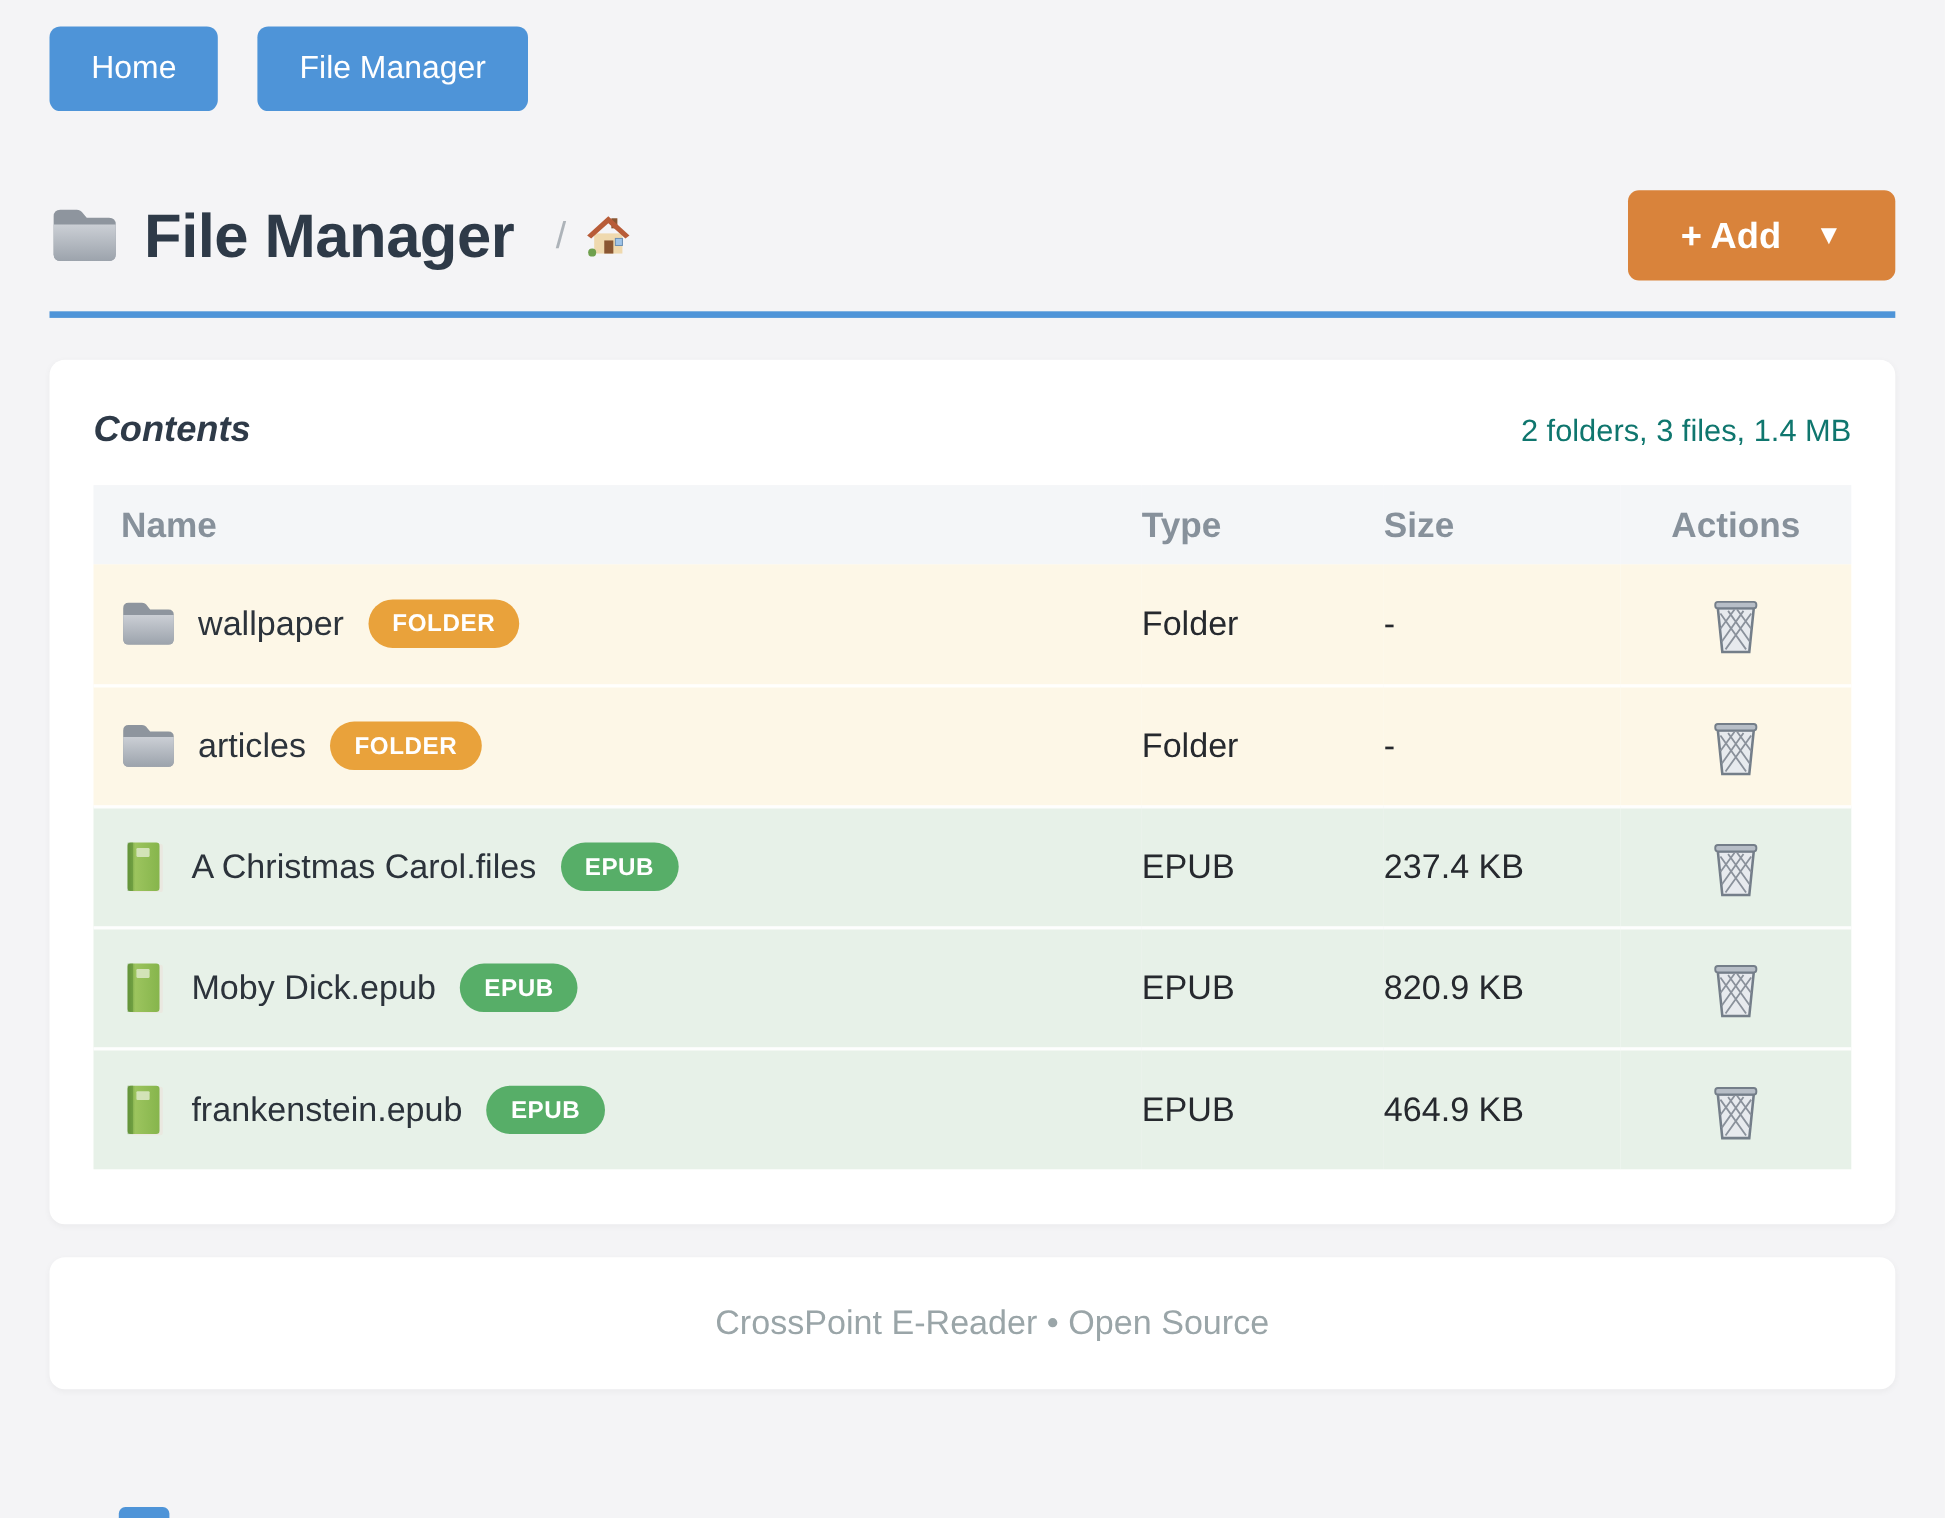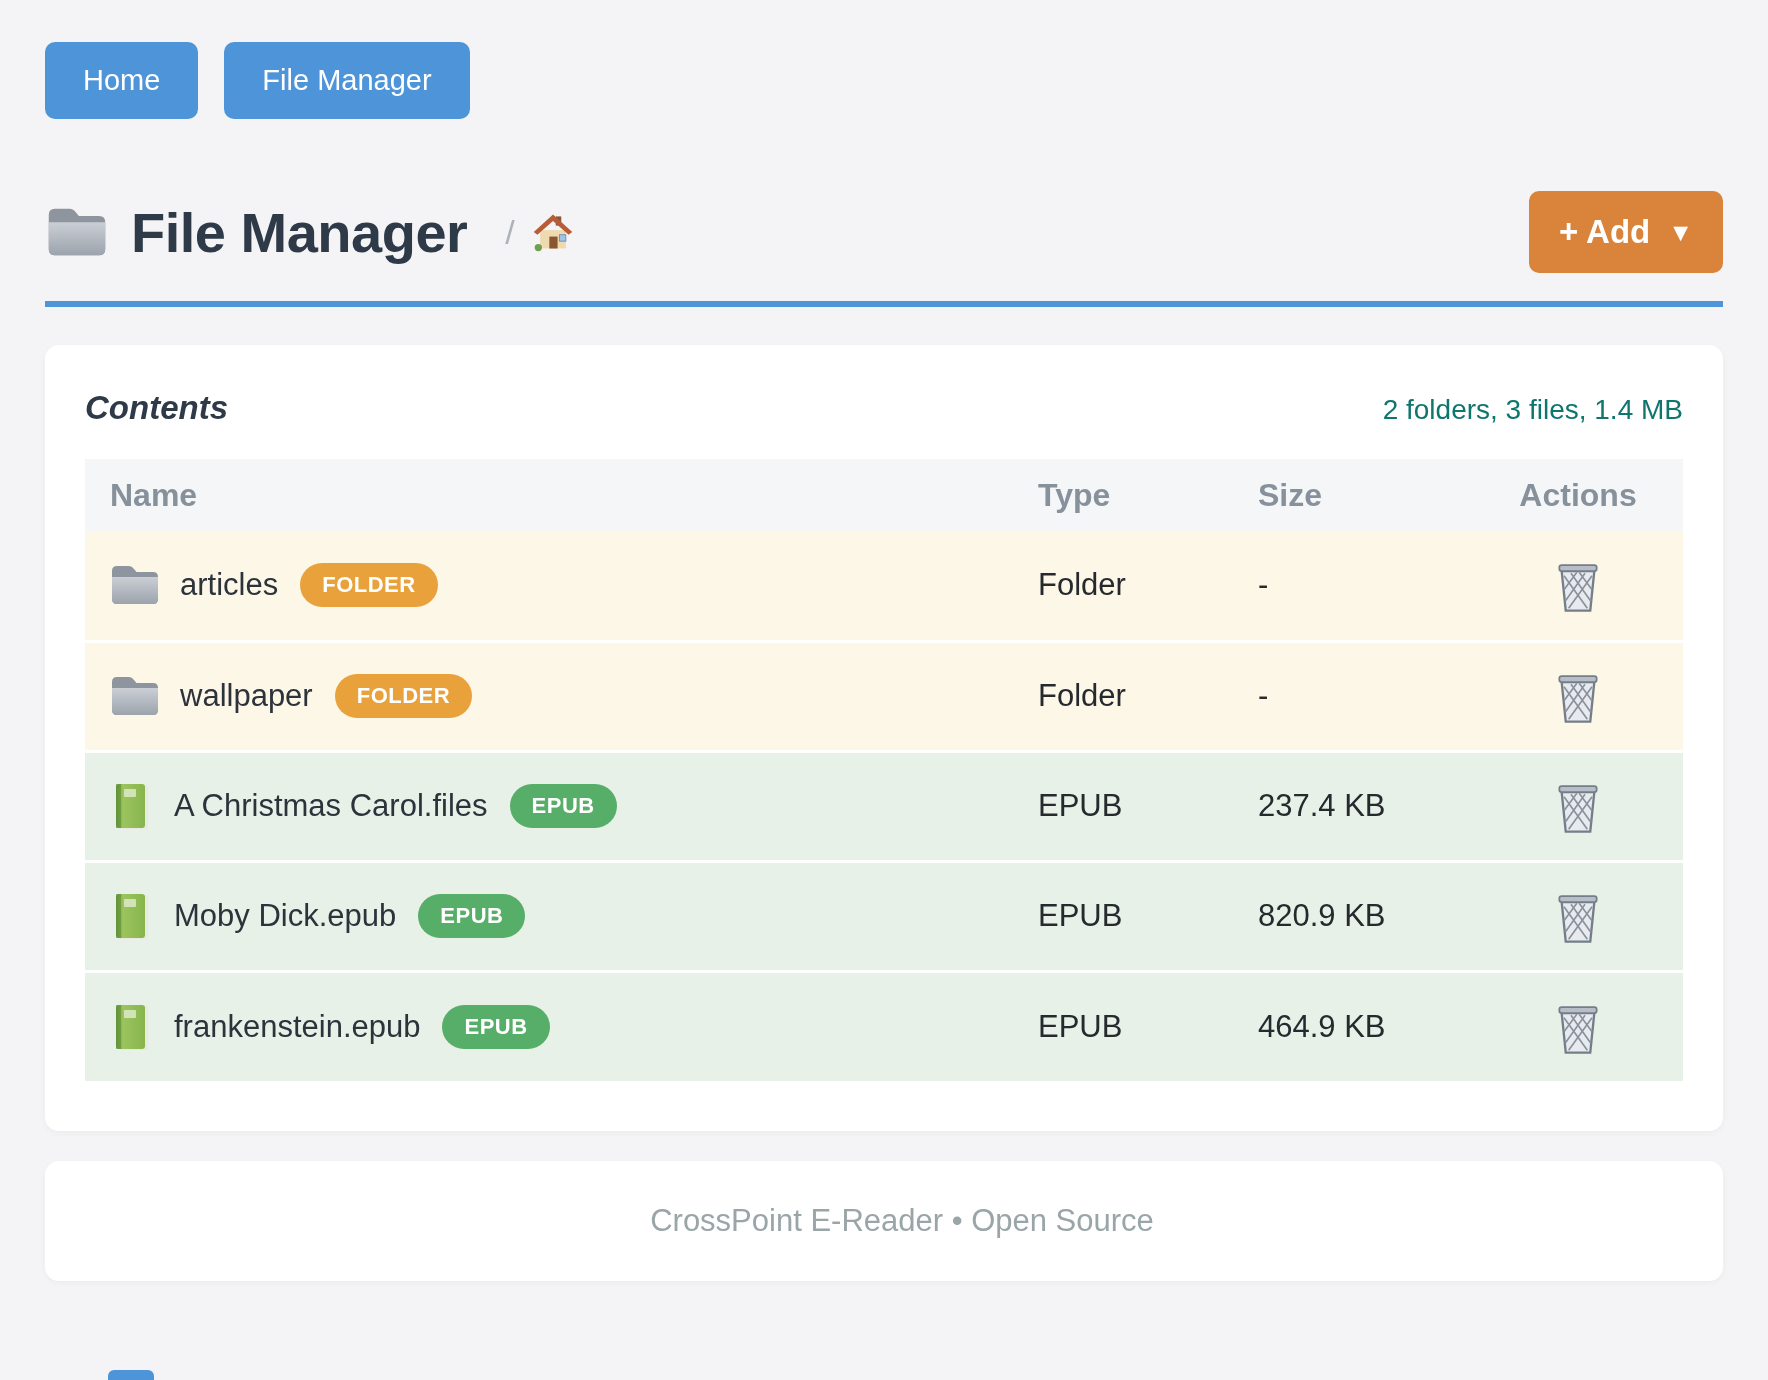--- a/index.html
+++ b/index.html
@@ -6,41 +6,41 @@
   html, body {
     width: 1768px; height: 1380px;
     font-family: "Liberation Sans", "DejaVu Sans", sans-serif;
     background: #F4F4F6;
     overflow: hidden;
   }
   body { position: relative; }
   .page { padding: 0 45px; }
 
   
-  .nav { padding-top: 42px; display: flex; gap: 26px; align-items: center; }
+  .nav { padding-top: 24px; display: flex; gap: 36px; align-items: center; }
   .nav-btn {
     background: var(--accent-blue, #4E94D8);
     color: #fff; border: none; border-radius: 10px;
     font-family: inherit; font-size: 29px; padding: 22px 38px;
     cursor: pointer;
   }
 
   
   .title-row { margin-top: 72px; display: flex; align-items: center; justify-content: space-between; }
   .title-left { display: flex; align-items: center; }
   .title-icon { width: 64px; height: 54px; margin-right: 22px; flex: 0 0 auto; }
   h1 { font-size: 56px; font-weight: 700; color: #2E3A48; letter-spacing: -0.5px; }
   .crumb { margin-left: 38px; display: flex; align-items: center; gap: 16px; }
   .crumb-sep { font-size: 34px; color: #ADB3B9; }
   .crumb-home { width: 44px; height: 44px; cursor: pointer; }
   .add-btn {
     background: var(--accent-orange, #D9833B);
     color: #fff; border: none; border-radius: 10px;
     font-family: inherit; font-size: 33px; font-weight: 700;
-    padding: 22px 30px; display: flex; align-items: center; gap: 18px;
+    padding: 22px 48px; display: flex; align-items: center; gap: 31px;
     cursor: pointer;
   }
   .add-caret { font-size: 25px; }
 
   .title-hr { height: 6px; background: var(--accent-blue, #4E94D8); margin-top: 28px; }
 
   
   .card {
     margin-top: 38px; background: #fff; border-radius: 14px;
     padding: 44px 40px 50px; box-shadow: 0 2px 6px rgba(0,0,0,0.04);
@@ -184,42 +184,42 @@
         </tr>
       </thead>
       <tbody>
           <tr class="row-folder">
     <td class="name-cell">
       <div class="name-wrap">
         <svg class="row-icon folder" viewBox="0 0 50 44">
                   <use href="#icon-folder-def"></use>
                 </svg>
 
-        <a class="row-name">articles</a>
+        <a class="row-name">wallpaper</a>
         <span class="badge badge-folder">FOLDER</span>
       </div>
     </td>
     <td class="type-cell">Folder</td>
     <td class="size-cell">-</td>
     <td class="actions-cell">
       <button class="trash-btn">
         <svg viewBox="0 0 44 48">
                   <use href="#icon-trash-def"></use>
                 </svg>
       </button>
     </td>
   </tr>
           <tr class="row-folder">
     <td class="name-cell">
       <div class="name-wrap">
         <svg class="row-icon folder" viewBox="0 0 50 44">
                   <use href="#icon-folder-def"></use>
                 </svg>
 
-        <a class="row-name">wallpaper</a>
+        <a class="row-name">articles</a>
         <span class="badge badge-folder">FOLDER</span>
       </div>
     </td>
     <td class="type-cell">Folder</td>
     <td class="size-cell">-</td>
     <td class="actions-cell">
       <button class="trash-btn">
         <svg viewBox="0 0 44 48">
                   <use href="#icon-trash-def"></use>
                 </svg>

